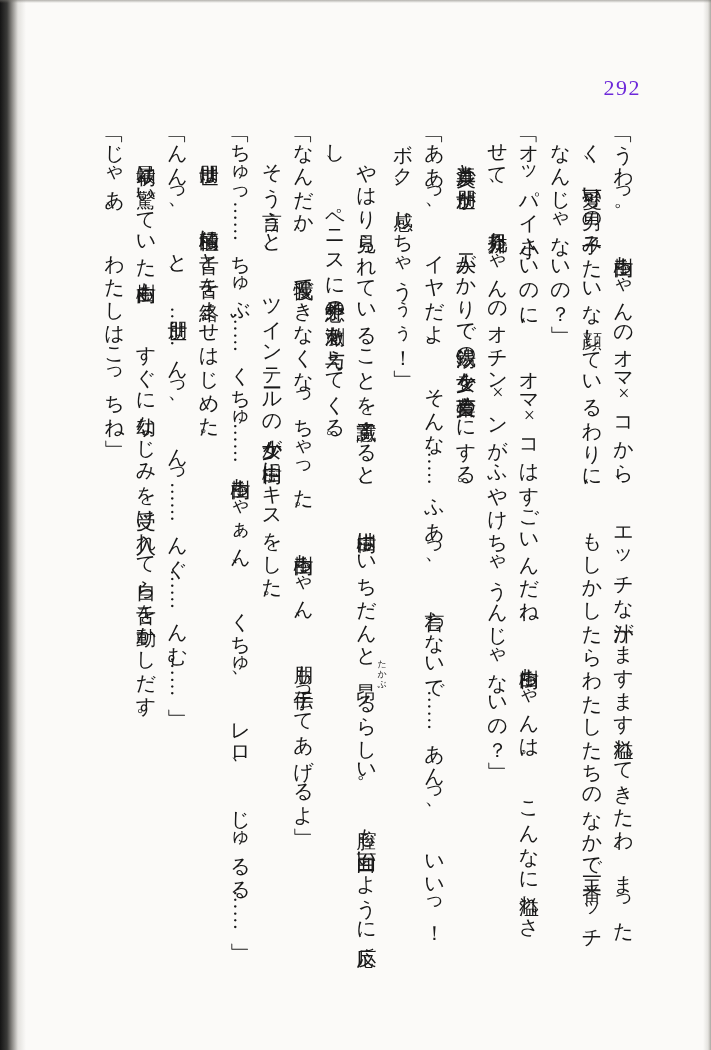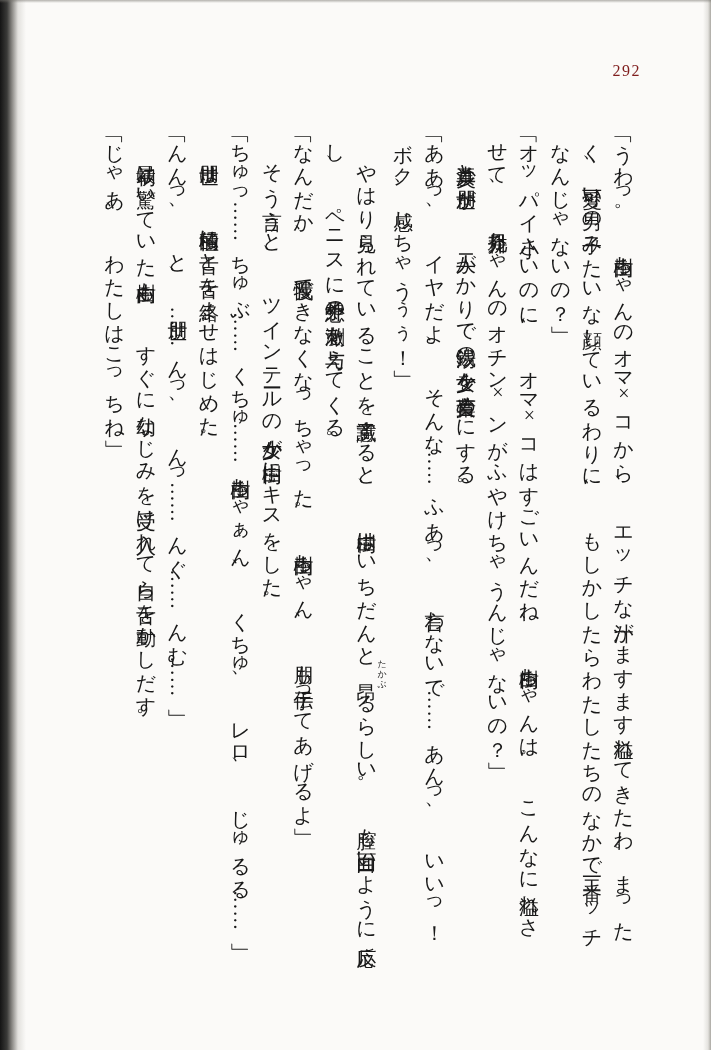--- a/index.html
+++ b/index.html
@@ -28,25 +28,25 @@
     background: linear-gradient(to left, #aaa8a2 0px, rgba(200,198,192,0.45) 3px, rgba(251,250,248,0) 8px);
   }
   .scan-edge-top {
     position: absolute;
     left: 0; top: 0;
     width: 711px; height: 3px;
     background: linear-gradient(to bottom, rgba(120,118,112,0.55), rgba(251,250,248,0));
   }
   .page-number {
     position: absolute;
-    top: 62px;
+    top: 75px;
     right: 70px;
-    font-size: 16px;
+    font-size: 22px;
     letter-spacing: 1.5px;
-    color: #7f1d1d;
+    color: #6d28d9;
   }
   .text-block {
     position: absolute;
     top: 130px;
     right: 72px;
     height: 820px;
     writing-mode: vertical-rl;
     text-orientation: mixed;
     font-size: 20px;
     letter-spacing: 0.4px;

